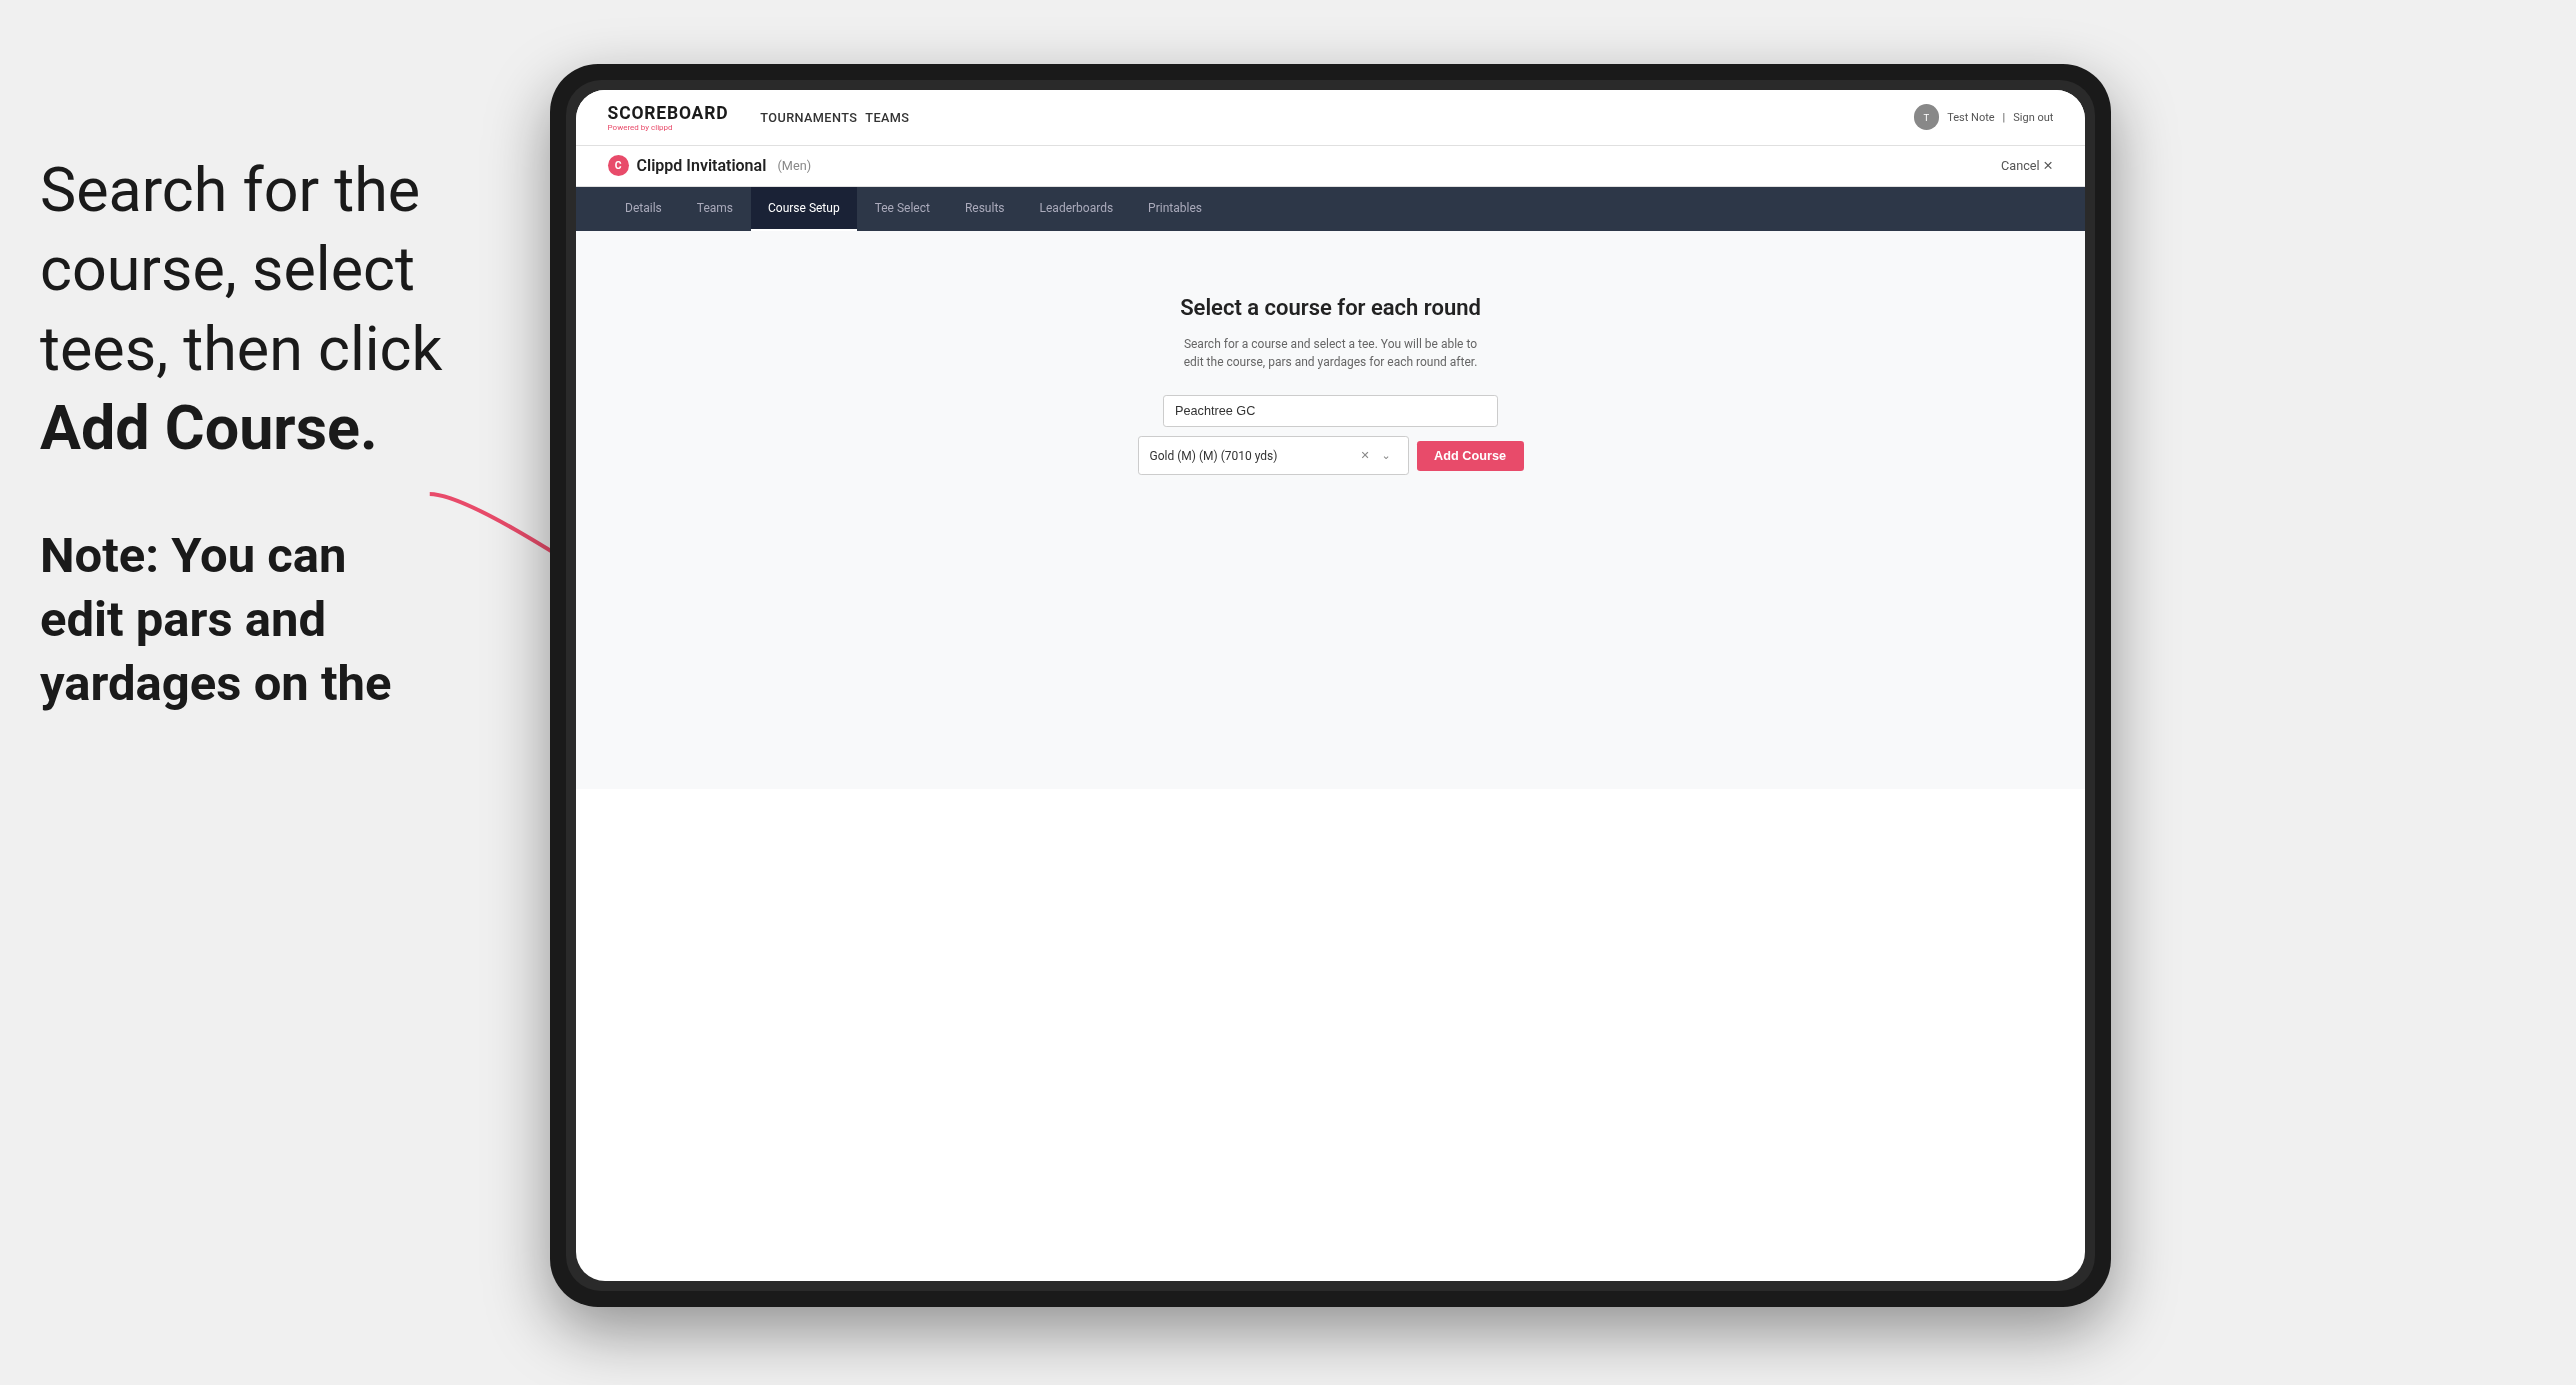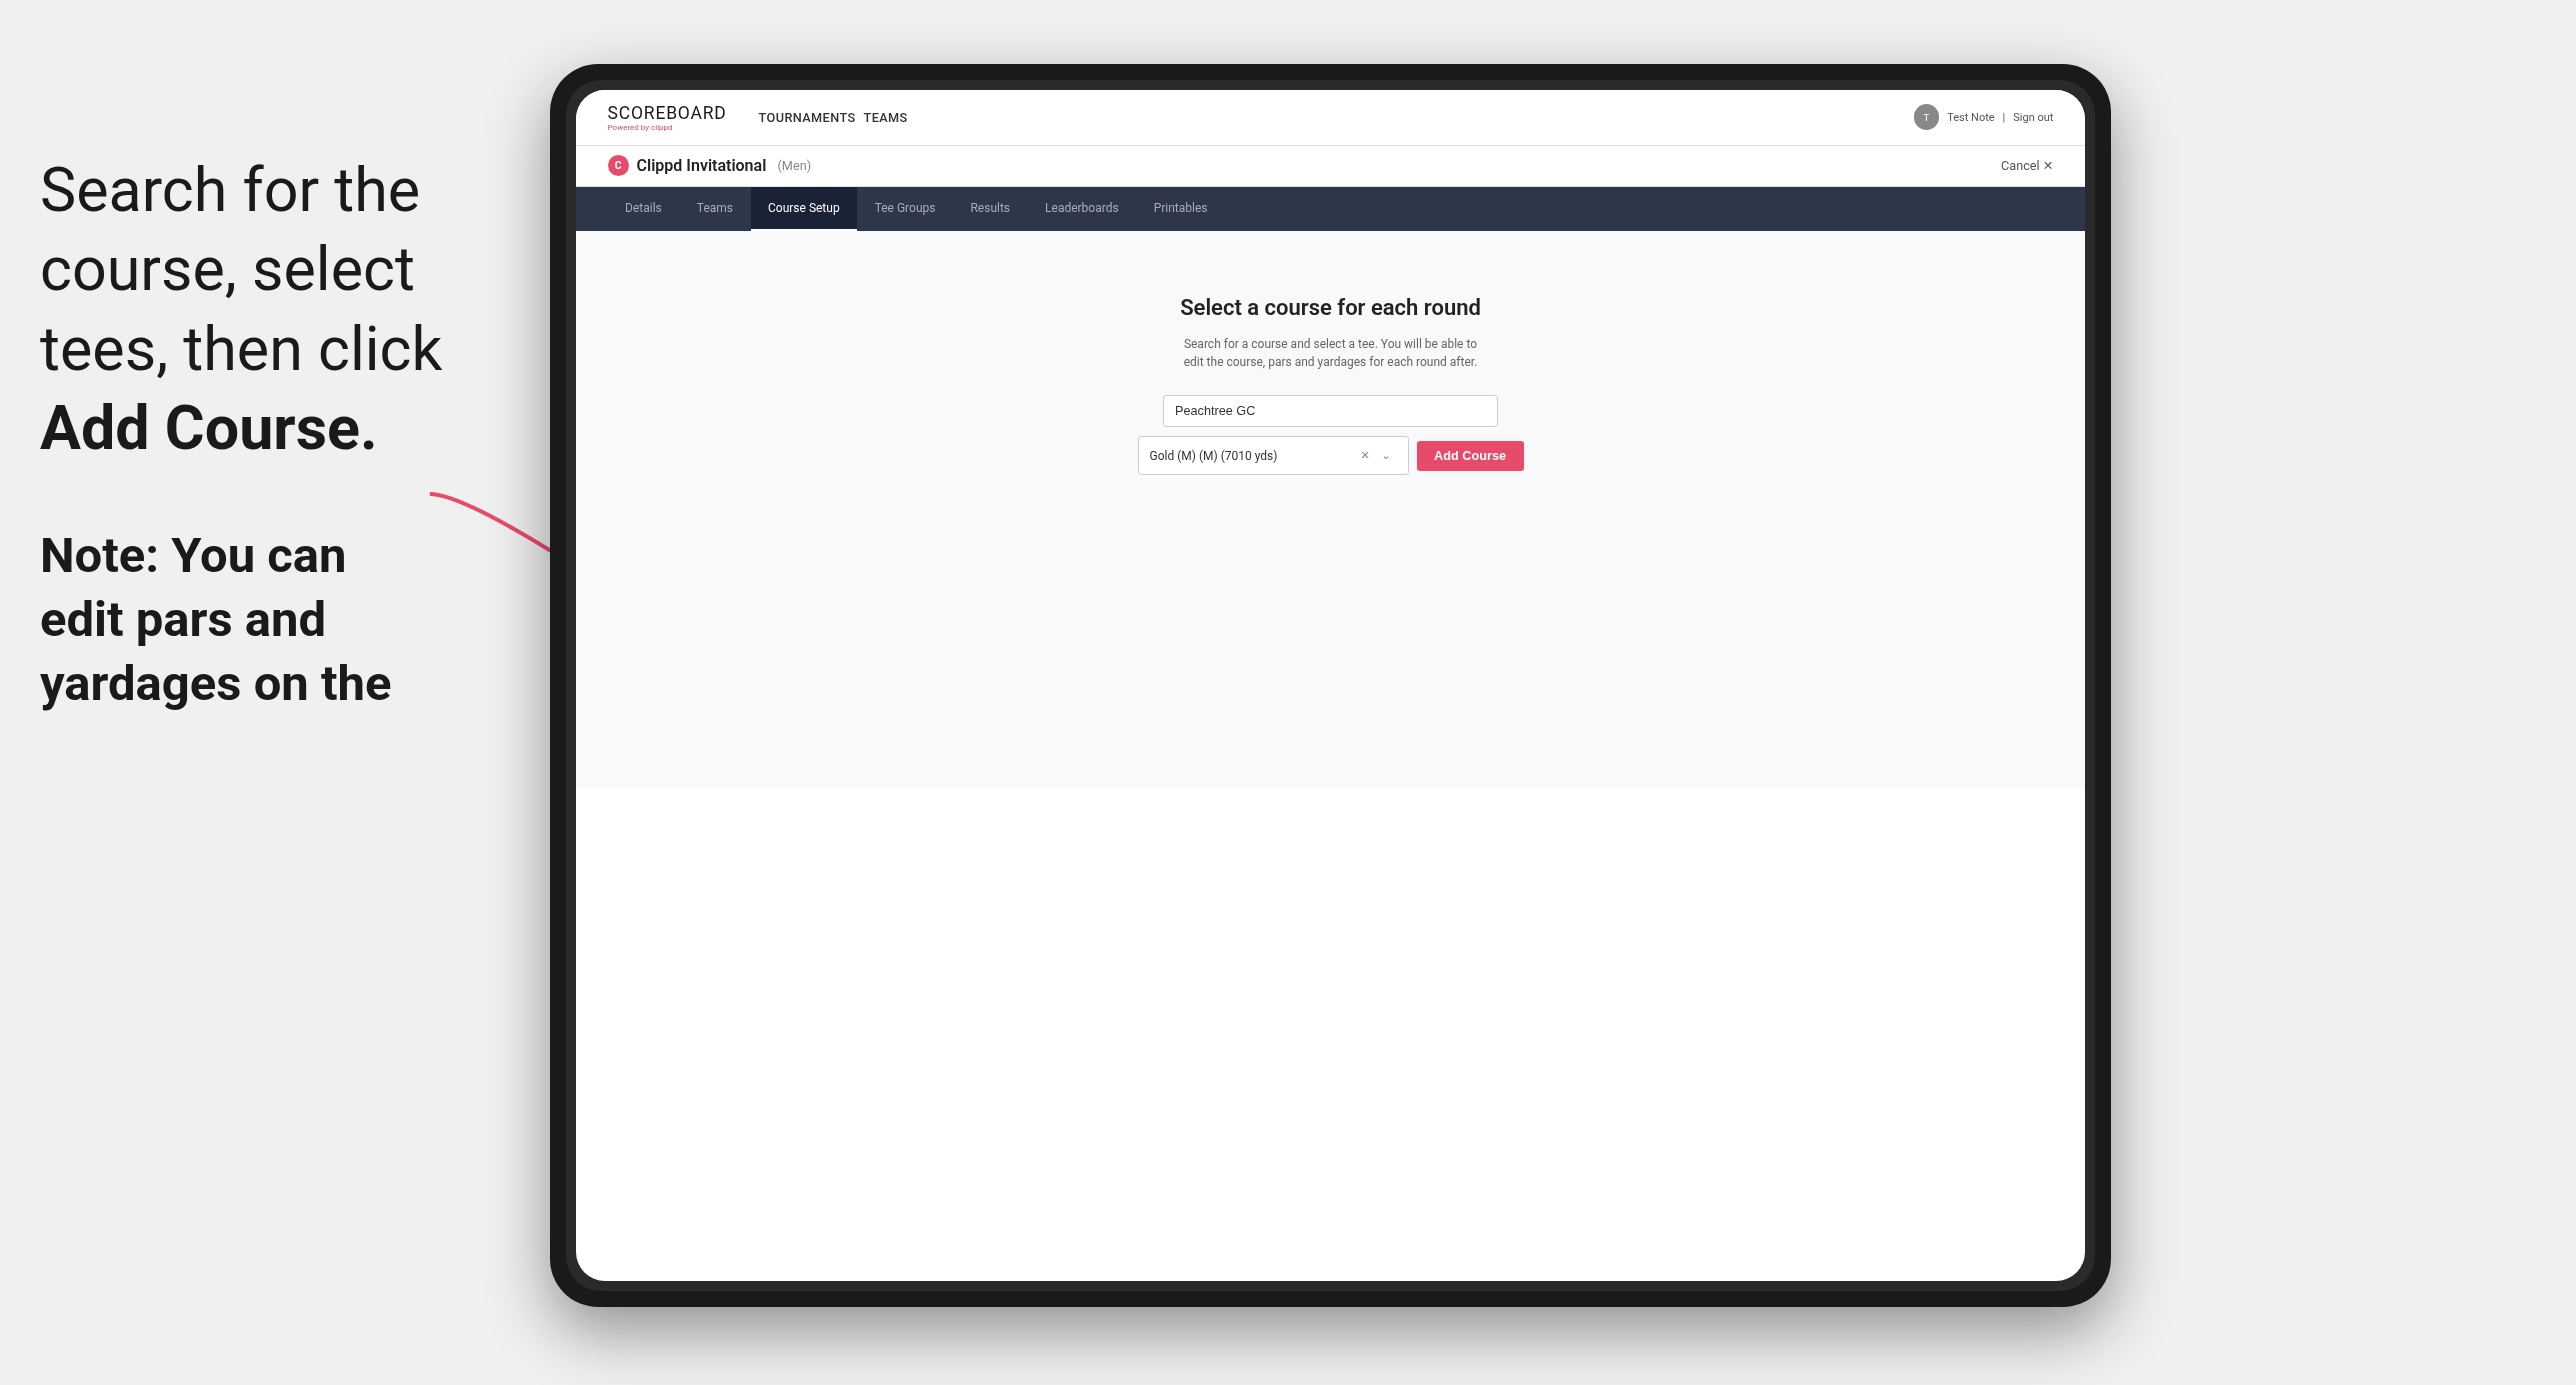--- a/index.html
+++ b/index.html
@@ -80,21 +80,21 @@
       display: flex;
       align-items: center;
       gap: 32px;
     }
     .logo-area {
       display: flex;
       flex-direction: column;
     }
     .logo-scoreboard {
       font-size: 17.5px;
-      font-weight: 400;
+      font-weight: 700;
       color: #1a1a1a;
       letter-spacing: 0.8px;
       text-transform: uppercase;
     }
     .logo-sub {
       font-size: 8px;
       color: #e84b6a;
     }
     .header-nav {
       display: flex;
@@ -330,21 +330,21 @@
         <div class="cancel-btn">
           <span>Cancel</span>
           <span>✕</span>
         </div>
       </div>
 
       <div class="tab-nav">
         <div class="tab-item">Details</div>
         <div class="tab-item">Teams</div>
         <div class="tab-item active">Course Setup</div>
-        <div class="tab-item">Tee Groups</div>
+        <div class="tab-item">Tee Select</div>
         <div class="tab-item">Results</div>
         <div class="tab-item">Leaderboards</div>
         <div class="tab-item">Printables</div>
       </div>
 
       <div class="main-content">
         <div class="section-title">Select a course for each round</div>
         <div class="section-desc">Search for a course and select a tee. You will be able to edit the course, pars and yardages for each round after.</div>
 
         <input class="course-search-box" type="text" value="Peachtree GC" style="">

